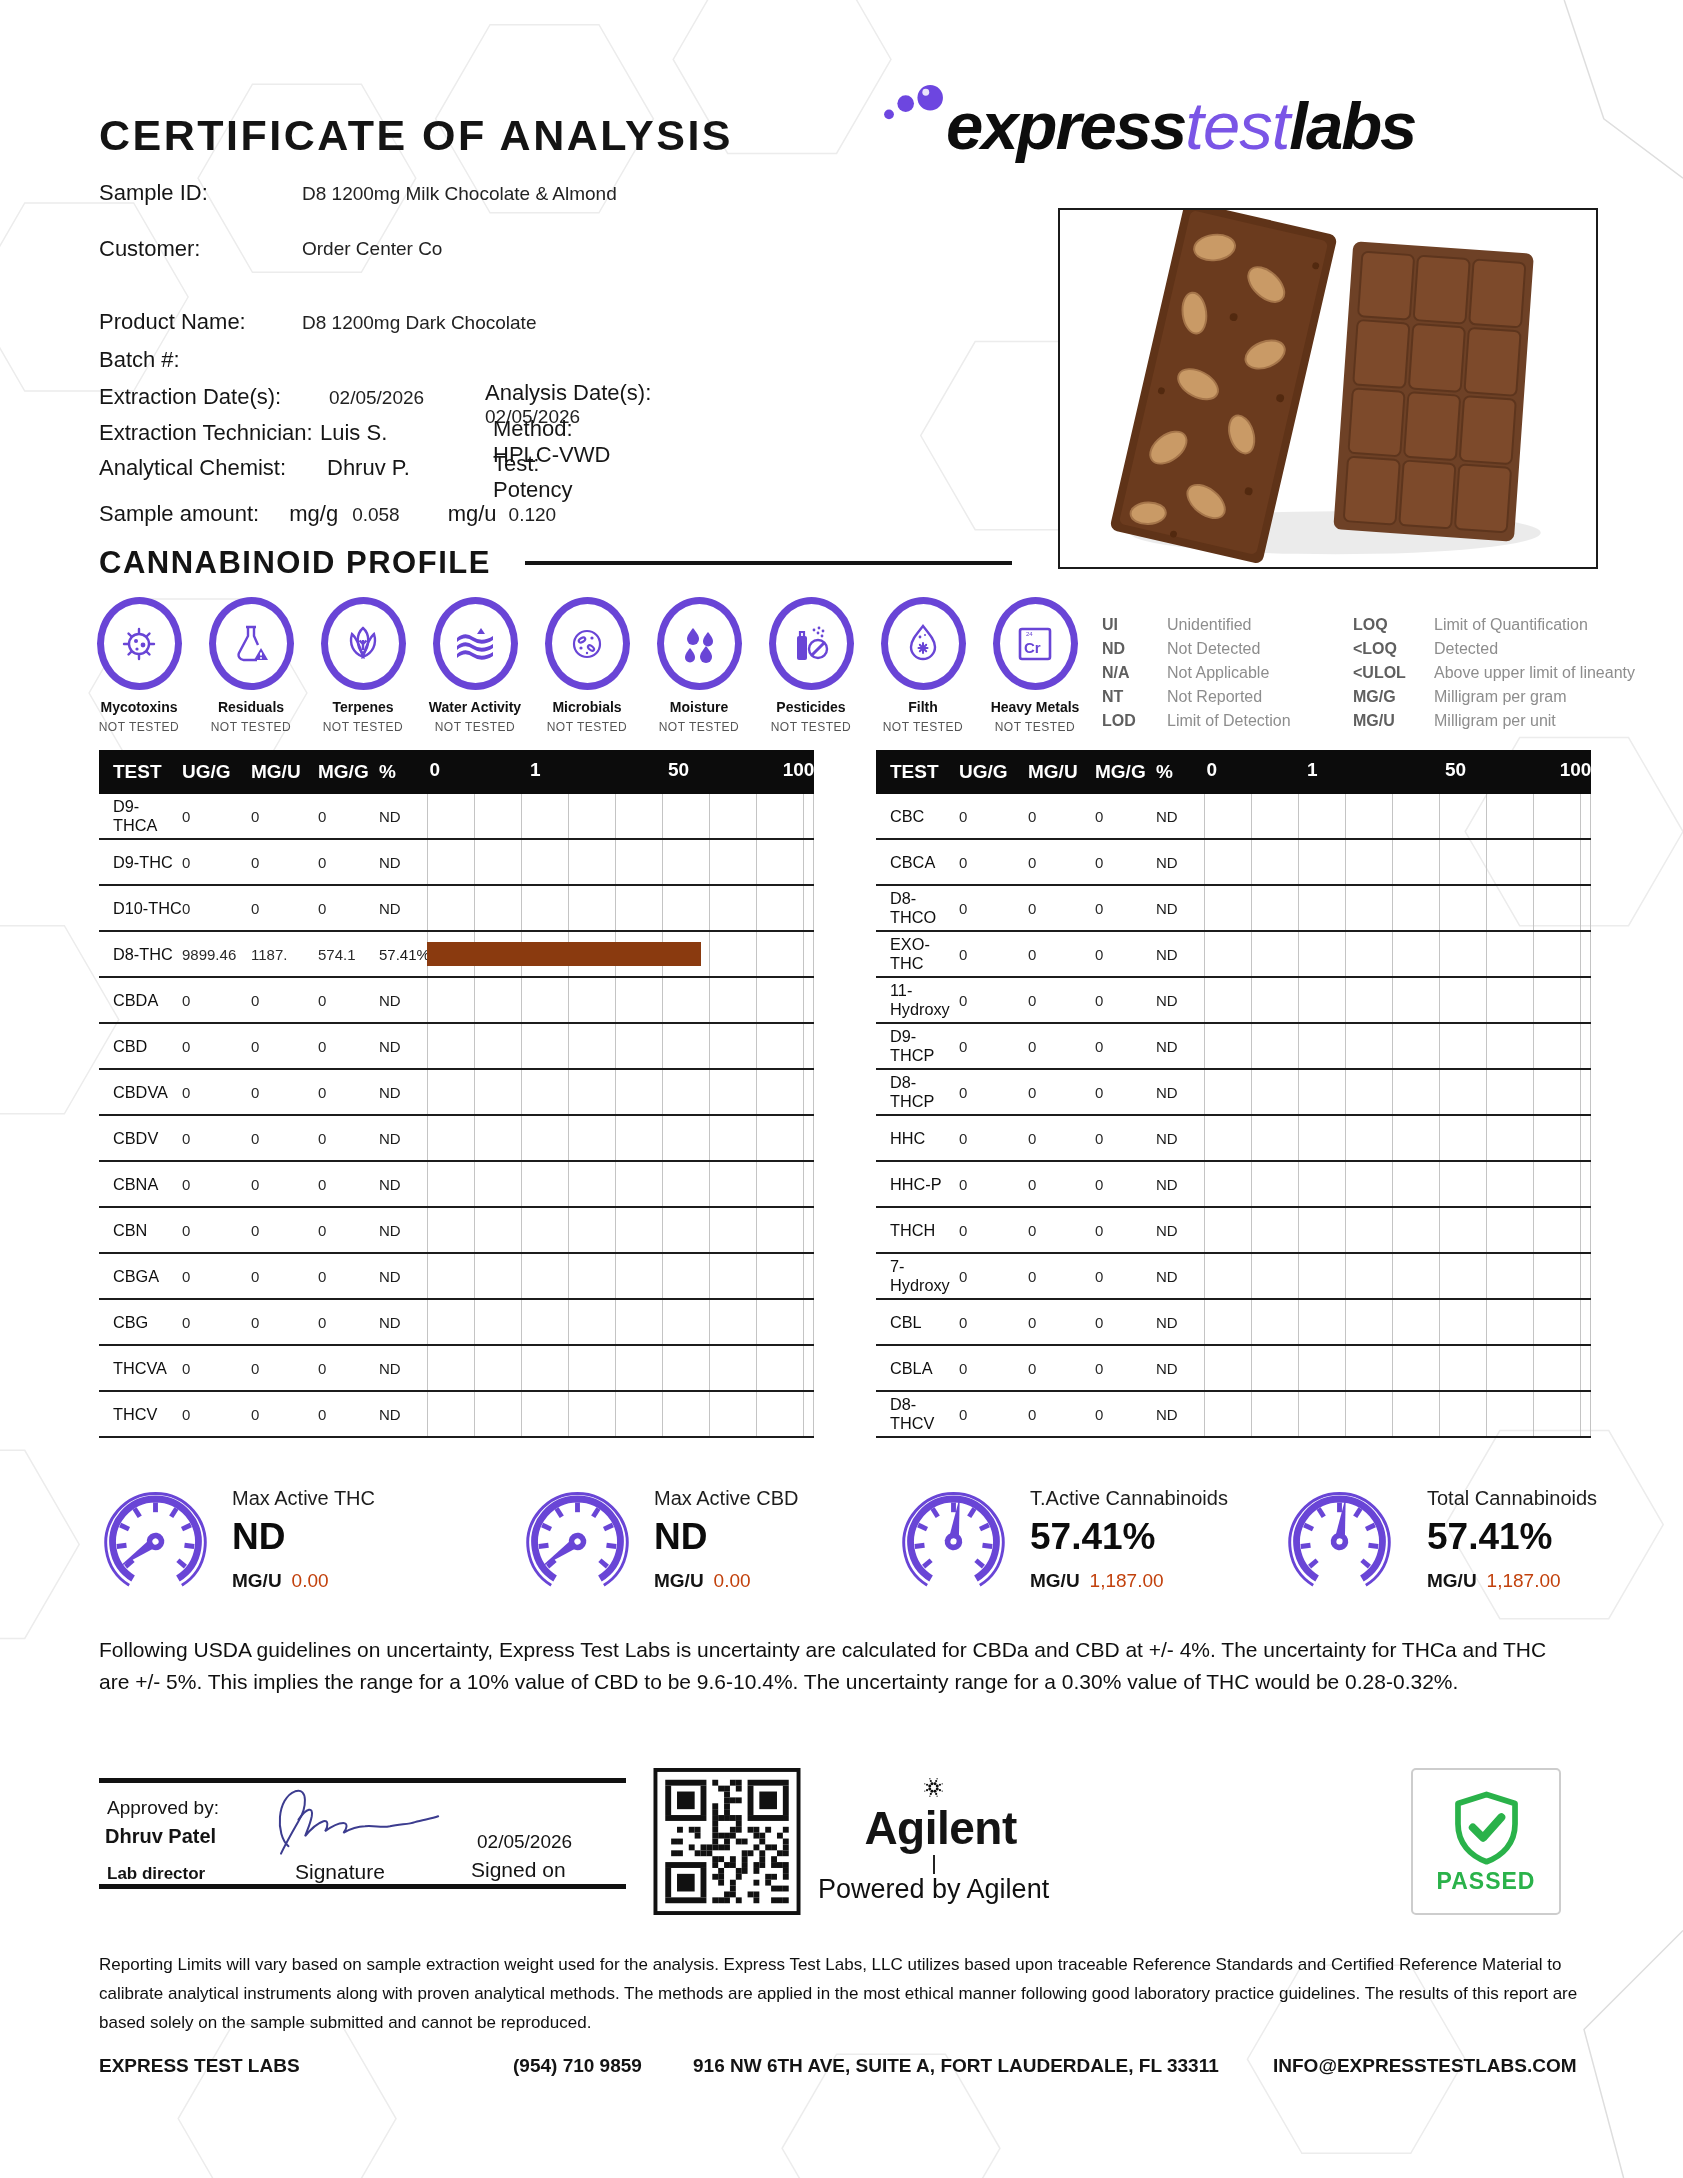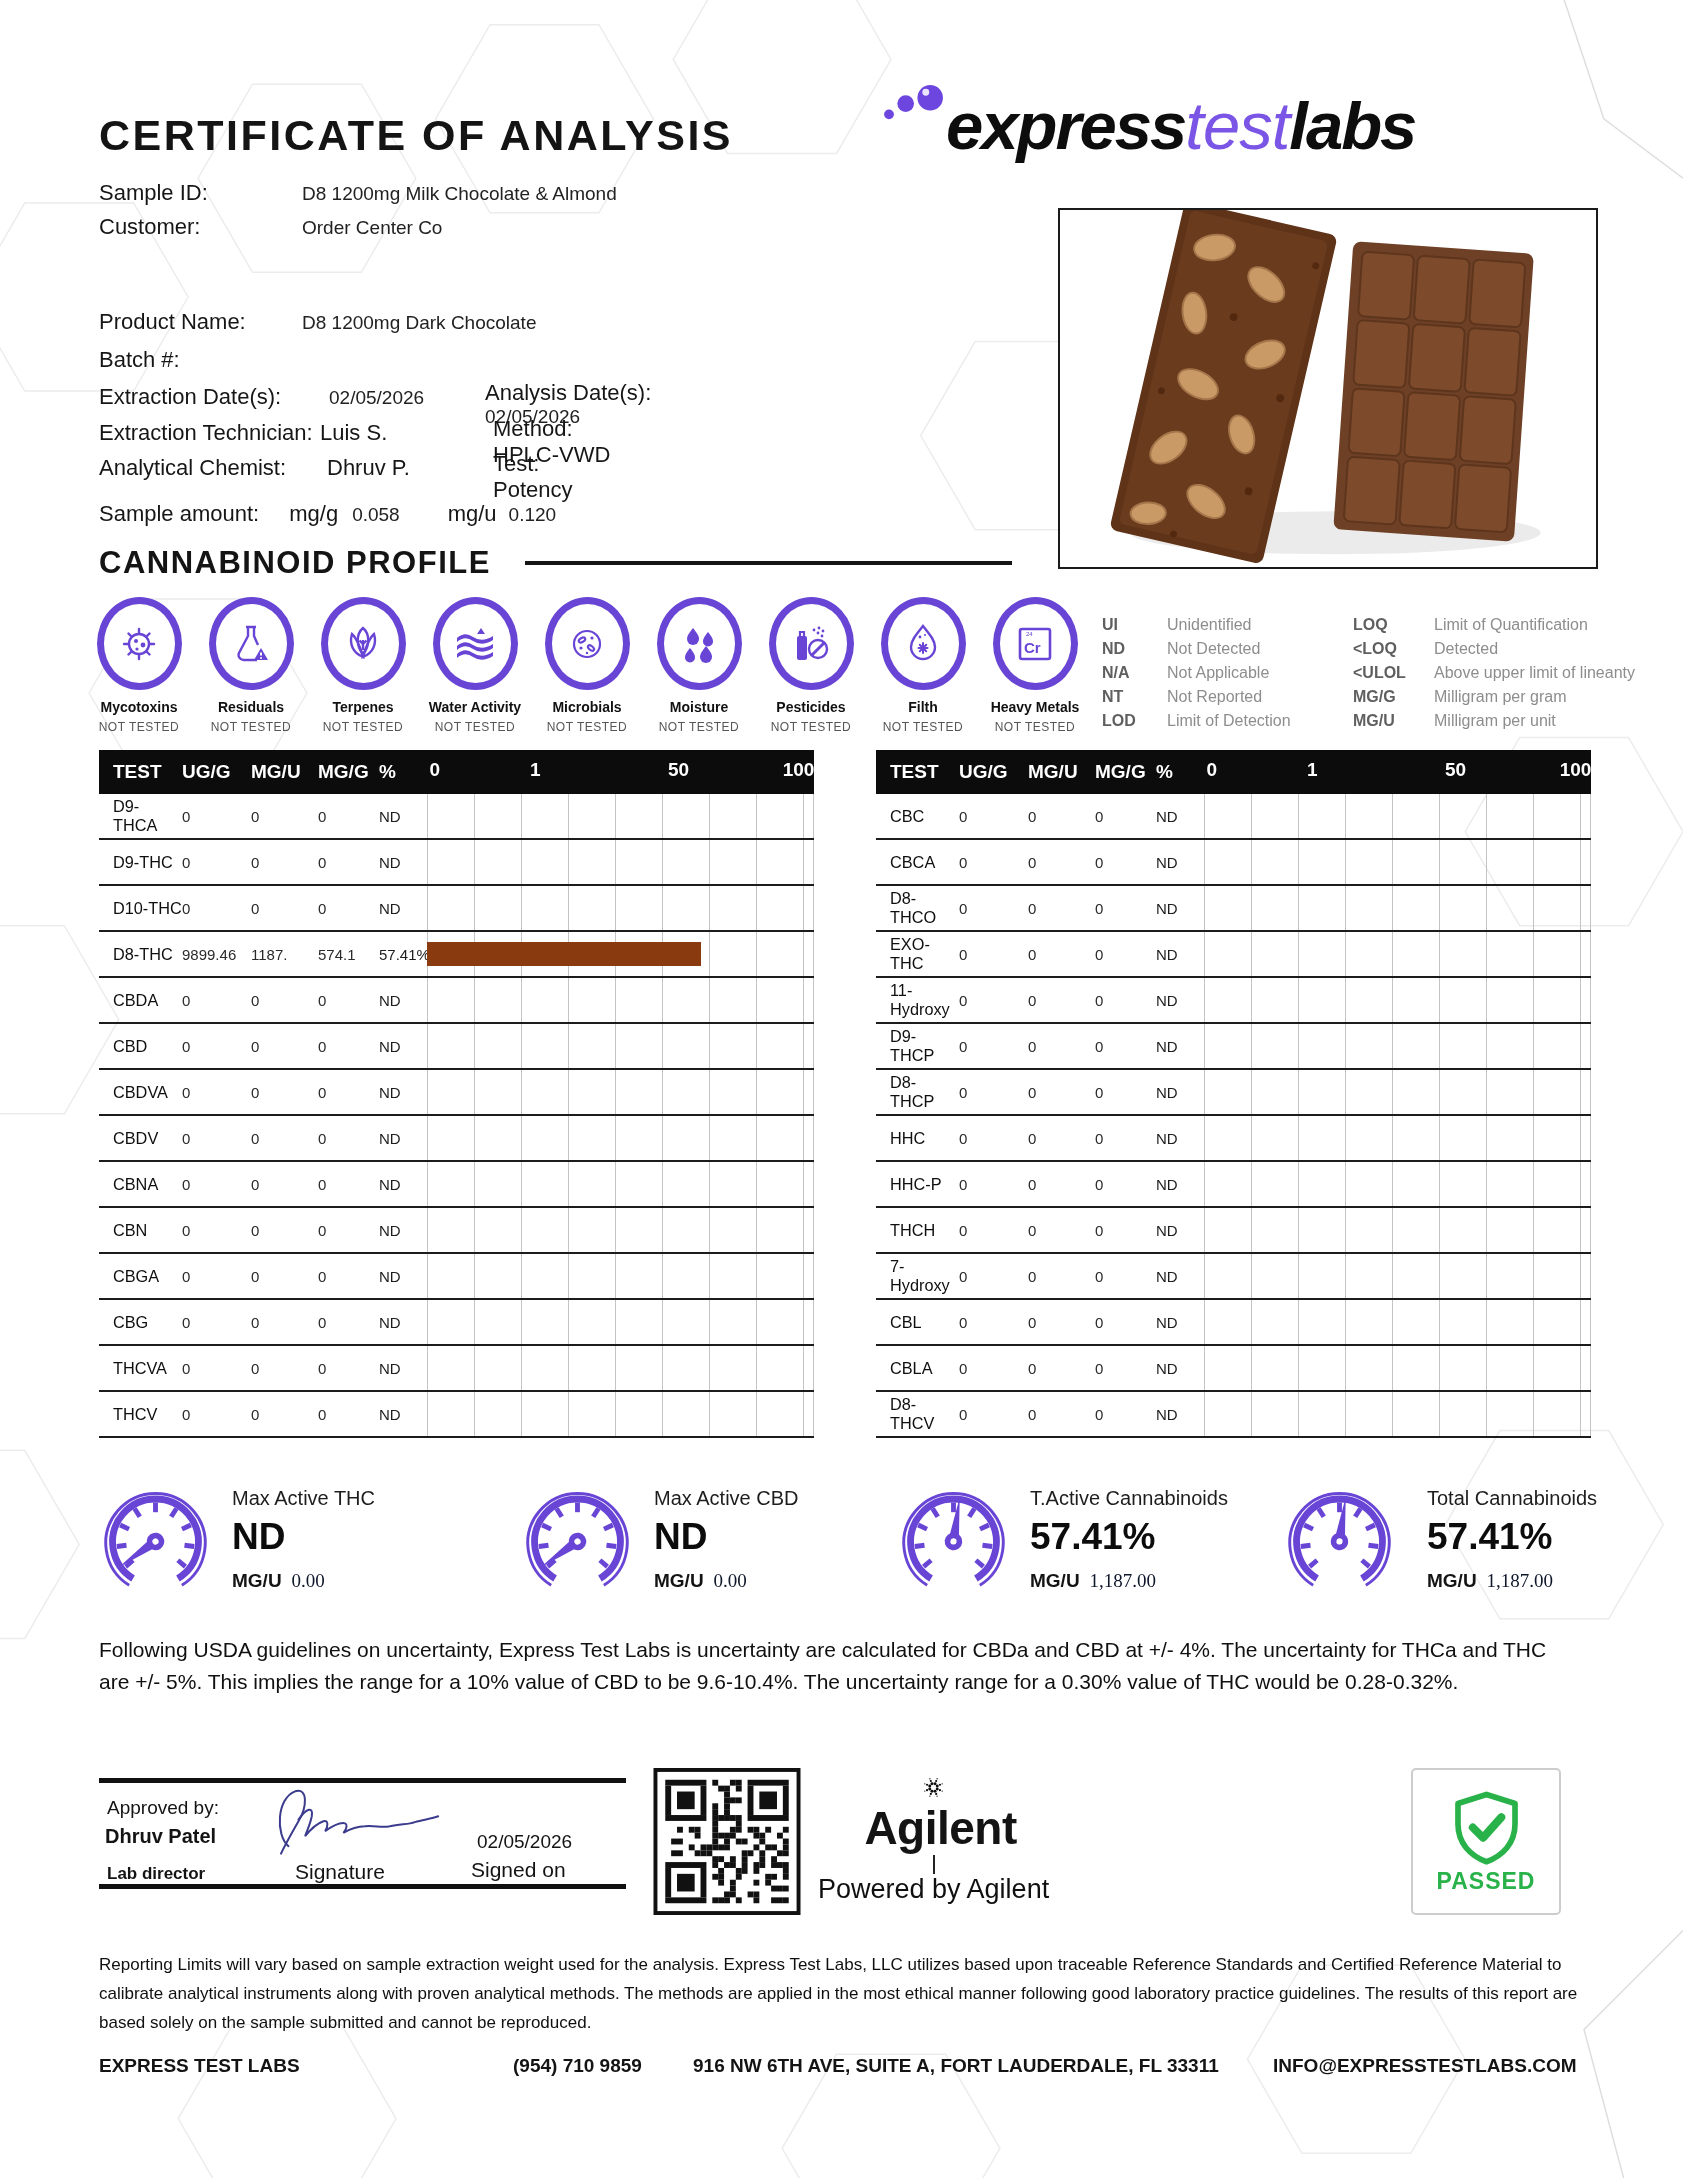--- a/index.html
+++ b/index.html
@@ -72,21 +72,21 @@
 
   
   .gauge{position:absolute;top:1481px;display:flex;align-items:flex-start;z-index:1;}
   .g1{left:95px;} .g2{left:517px;} .g3{left:893px;} .g4{left:1279px;gap:11px;}
   .gauge svg{width:121px;height:117px;display:block;}
   .g-text{margin-left:16px;margin-top:6px;}
   .g-label{font-size:20px;color:#1d1d1d;}
   .g-value{font-size:37px;font-weight:800;margin-top:6px;color:#0c0c0c;}
   .g-unitline{margin-top:12px;font-size:19px;display:flex;align-items:baseline;}
   .g-unit{font-weight:800;}
-  .g-unitval{margin-left:10px;color:#0f172a;font-family:Liberation Serif, serif;}
+  .g-unitval{margin-left:10px;color:#c2410c;}
 
   
   .uncertainty{left:99px;top:1634px;width:1453px;font-size:21px;line-height:1.5;color:#101010;}
 
   
   .approval{left:99px;top:1778px;width:527px;height:111px;border-top:5px solid #111;border-bottom:5px solid #111;}
   .ap-by{position:absolute;left:8px;top:14px;font-size:19px;}
   .ap-name{position:absolute;left:6px;top:42px;font-size:20px;font-weight:800;text-align:center;}
   .ap-role{position:absolute;left:8px;top:81px;font-size:17px;font-weight:800;}
   .ap-sig{position:absolute;left:137px;top:0px;width:253px;height:79px;}
@@ -153,21 +153,21 @@
     </svg>
     <span class="p1">express</span>
       <span class="p2">test</span>
       <span class="p3">labs</span>
   </div>
 
   <div class="info-line" style="top:180px;">
     <span class="info-label w205">Sample ID:</span>
     <span class="info-value">D8 1200mg Milk Chocolate &amp; Almond</span>
   </div>
-  <div class="info-line" style="top:214px;">
+  <div class="info-line" style="top:236px;align-items:center;">
     <span class="info-label w205">Customer:</span>
     <span class="info-value">Order Center Co</span>
   </div>
   <div class="info-line" style="top:309px;">
     <span class="info-label w205">Product Name:</span>
     <span class="info-value">D8 1200mg Dark Chocolate</span>
   </div>
   <div class="info-line" style="top:347px;">
     <span class="info-label w205">Batch #:</span>
     <span class="info-value"></span>

